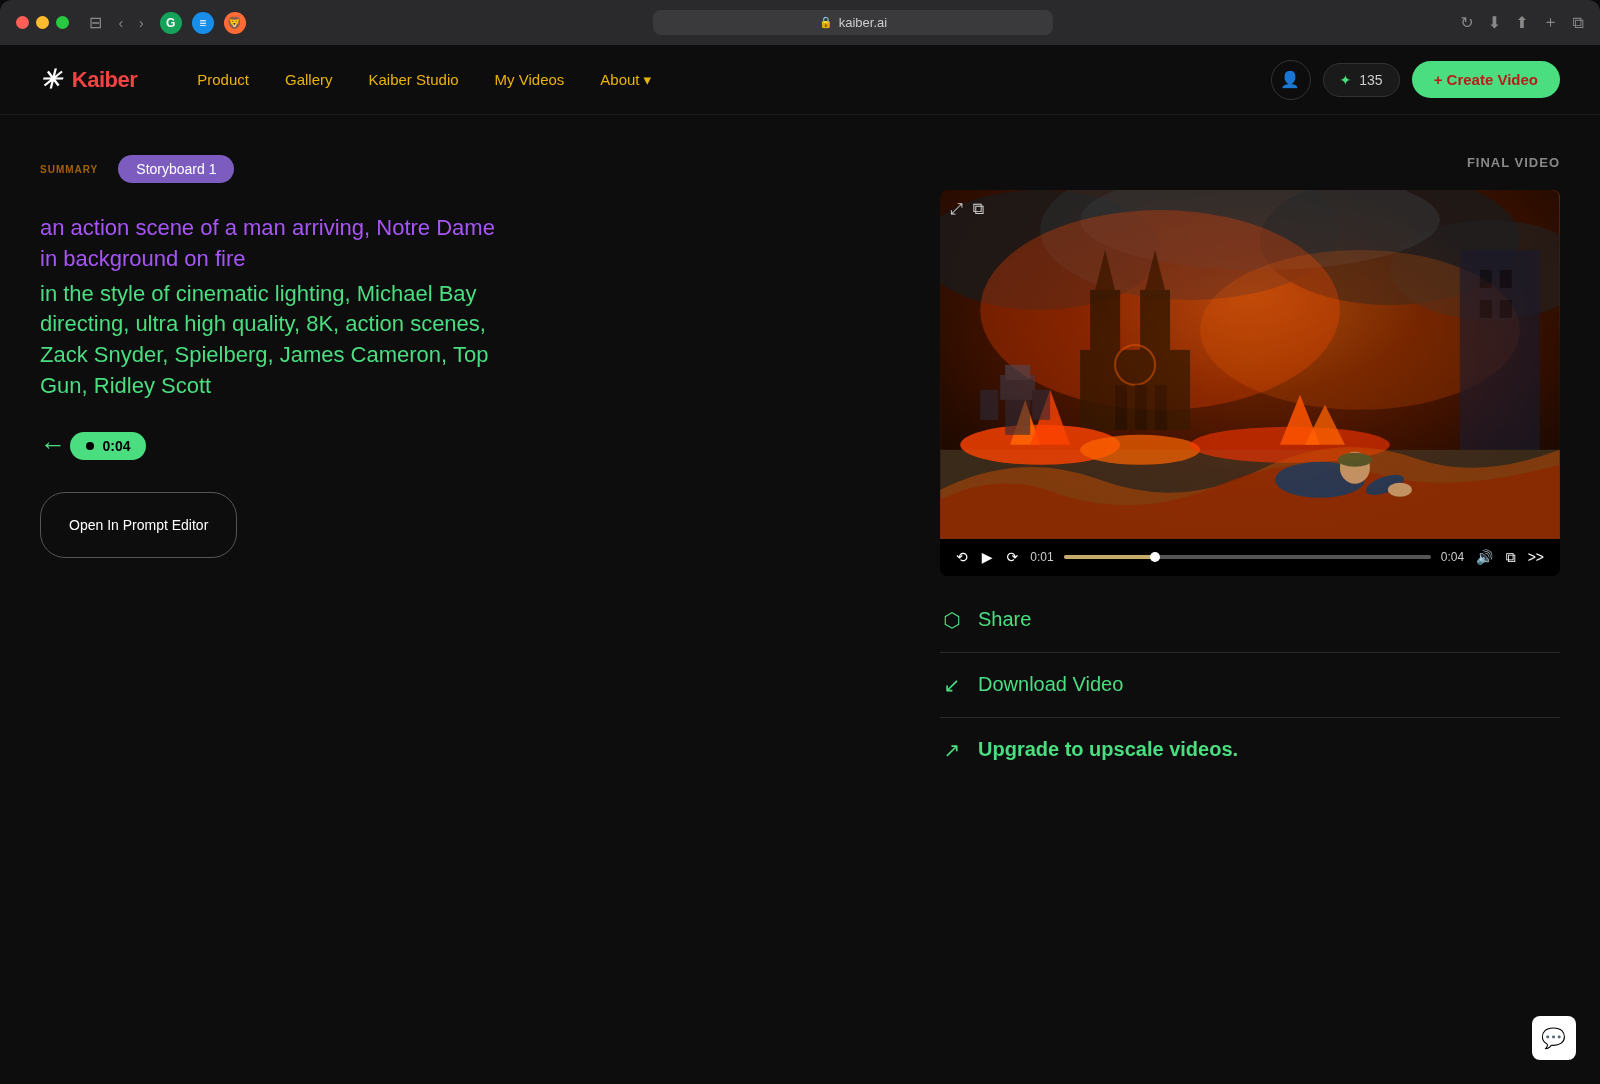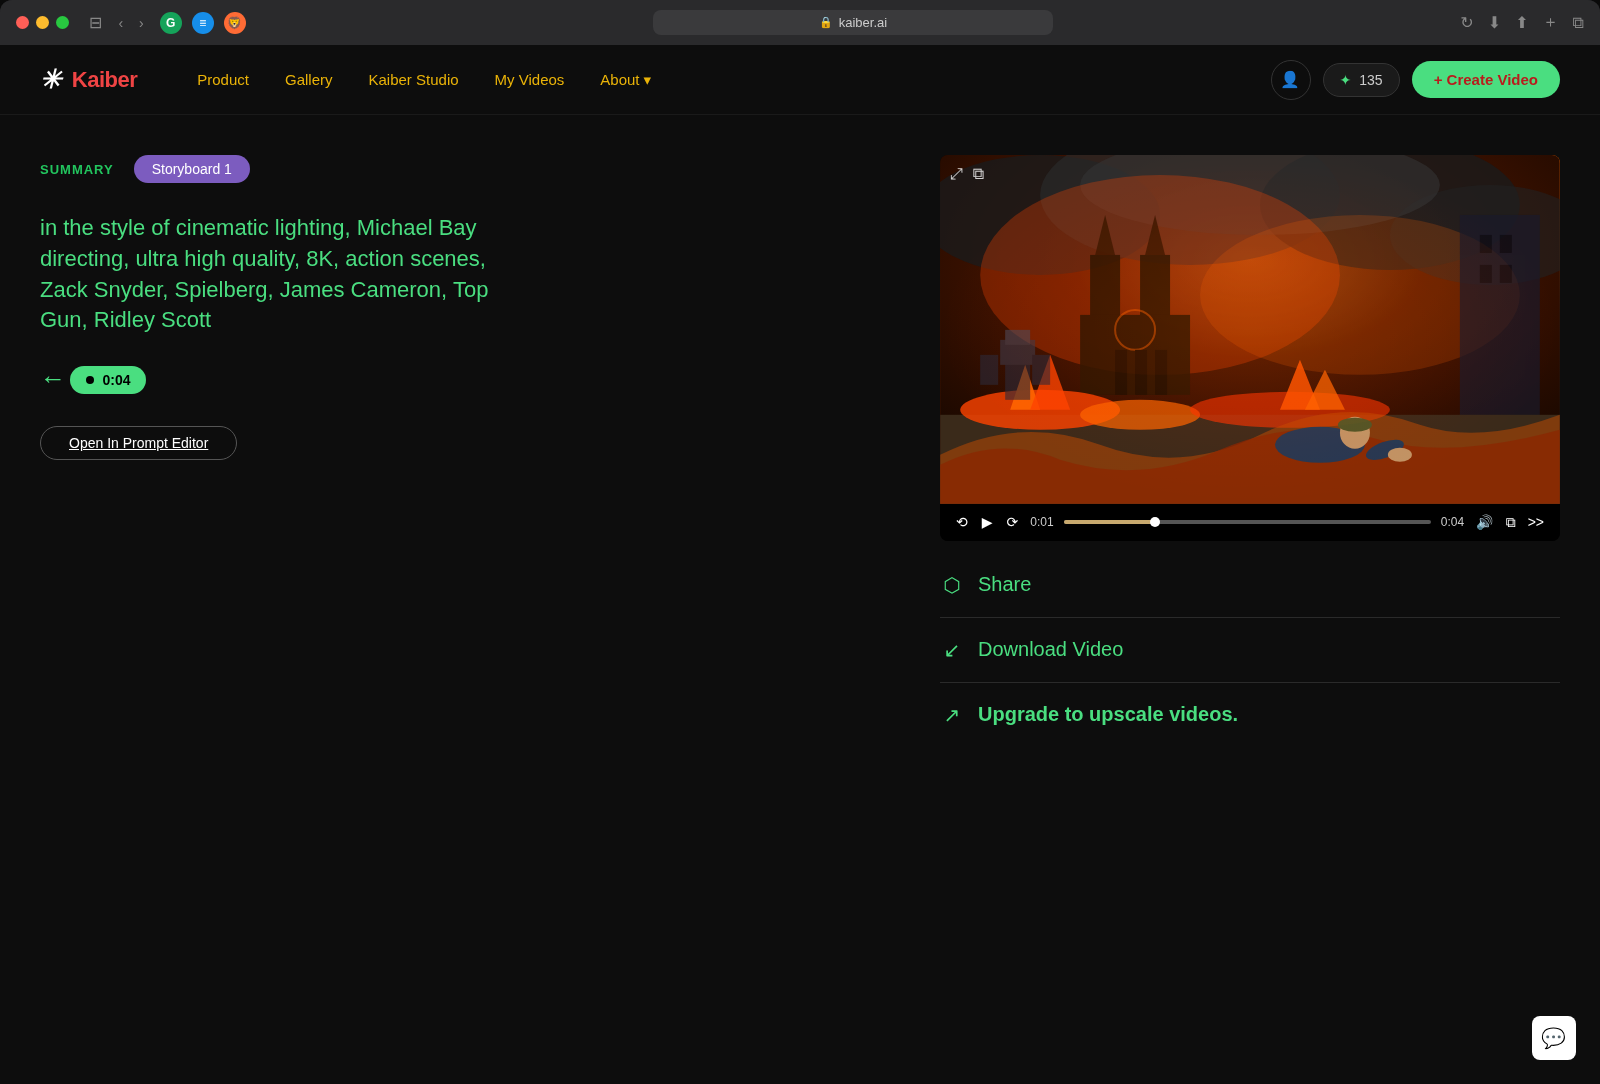--- a/index.html
+++ b/index.html
@@ -201,22 +201,22 @@
       max-width: 460px;
     }
 
     .summary-header {
       display: flex;
       align-items: center;
       gap: 20px;
       margin-bottom: 30px;
     }
     .summary-label {
-      color: #22c55e;
-      font-size: 13px;
+      color: #a16207;
+      font-size: 10px;
       font-weight: 600;
       letter-spacing: 1px;
       text-transform: uppercase;
     }
     .storyboard-badge {
       background: #7c5cbf;
       color: white;
       border-radius: 20px;
       padding: 6px 18px;
       font-size: 14px;
@@ -271,25 +271,24 @@
       gap: 16px;
     }
     .outline-btn {
       display: inline-flex;
       align-items: center;
       justify-content: center;
       background: transparent;
       border: 1px solid #555;
       border-radius: 25px;
       color: white;
-      padding: 8px 28px;
+      padding: 24px 28px;
       font-size: 14px;
       cursor: pointer;
       width: fit-content;
-      text-decoration: underline;
     }
 
     
     .right-panel {
       flex: 1;
     }
 
     .final-video-label {
       color: #888;
       font-size: 13px;
@@ -518,36 +517,38 @@
 
     <div class="main-content">
 
       <div class="left-panel">
         <div class="summary-header">
           <span class="summary-label">SUMMARY</span>
           <span class="storyboard-badge">Storyboard 1</span>
         </div>
 
         <div class="prompt-text">
+          <div class="prompt-line1">an action scene of a man arriving, Notre Dame in background on fire</div>
           <div class="prompt-line2">in the style of cinematic lighting, Michael Bay directing, ultra high quality, 8K, action scenes, Zack Snyder, Spielberg, James Cameron, Top Gun, Ridley Scott</div>
         </div>
 
         <div class="back-arrow">←</div>
 
         <div class="duration-badge">
           <div class="duration-dot"></div>
           <span>0:04</span>
         </div>
 
         <div class="action-btns">
           <button class="outline-btn">Open In Prompt Editor</button>
         </div>
       </div>
 
       <div class="right-panel">
+        <div class="final-video-label">FINAL VIDEO</div>
 
         <div class="video-container">
 
           <div class="video-thumbnail">
             <svg class="fire-scene" viewBox="0 0 620 349" xmlns="http://www.w3.org/2000/svg">
 
               <defs>
                 <radialGradient id="skyGrad" cx="50%" cy="30%" r="70%">
                   <stop offset="0%" stop-color="#8b4513"></stop>
                   <stop offset="40%" stop-color="#4a1500"></stop>

